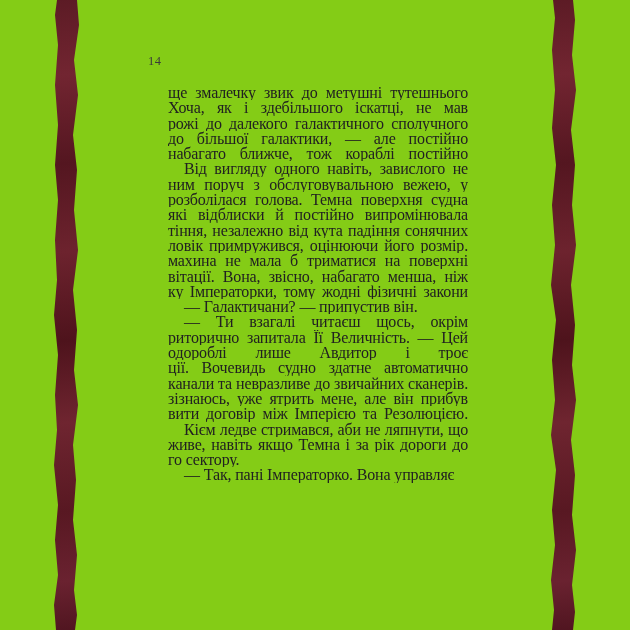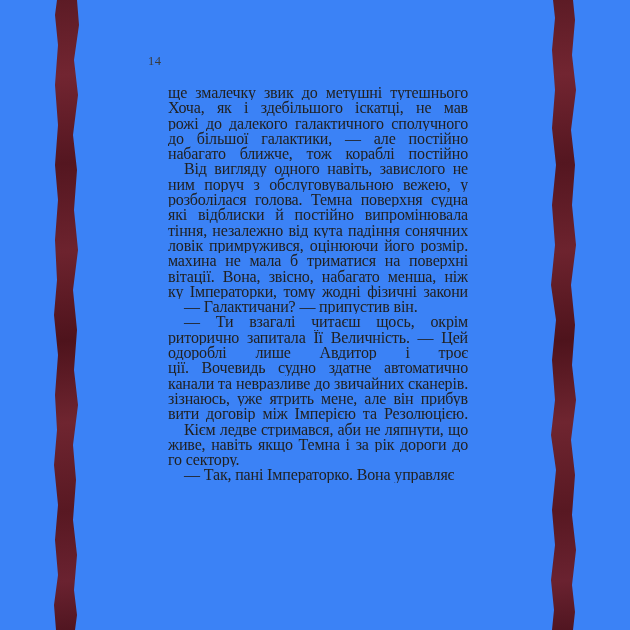--- a/index.html
+++ b/index.html
@@ -1,21 +1,21 @@
 <!DOCTYPE html>
 <html><head>
 <meta charset="utf-8">
 <style>
   * { margin: 0; padding: 0; box-sizing: border-box; }
   html, body { background: #ffffff; }
   .page {
     position: relative;
     width: 630px;
     height: 630px;
-    background: #3b82f6;
+    background: #84cc16;
     overflow: hidden;
     font-family: "Liberation Serif", "DejaVu Serif", serif;
   }
   
   .torn-edge {
     position: absolute;
     top: 0;
     width: 36px;
     height: 630px;
     filter: blur(0.3px);

